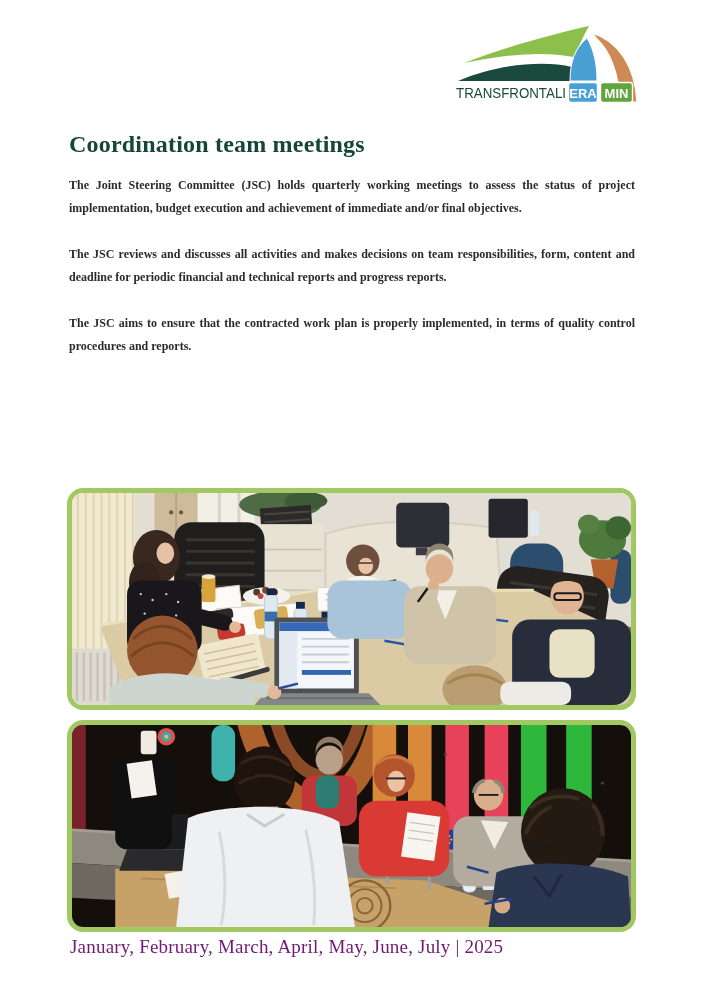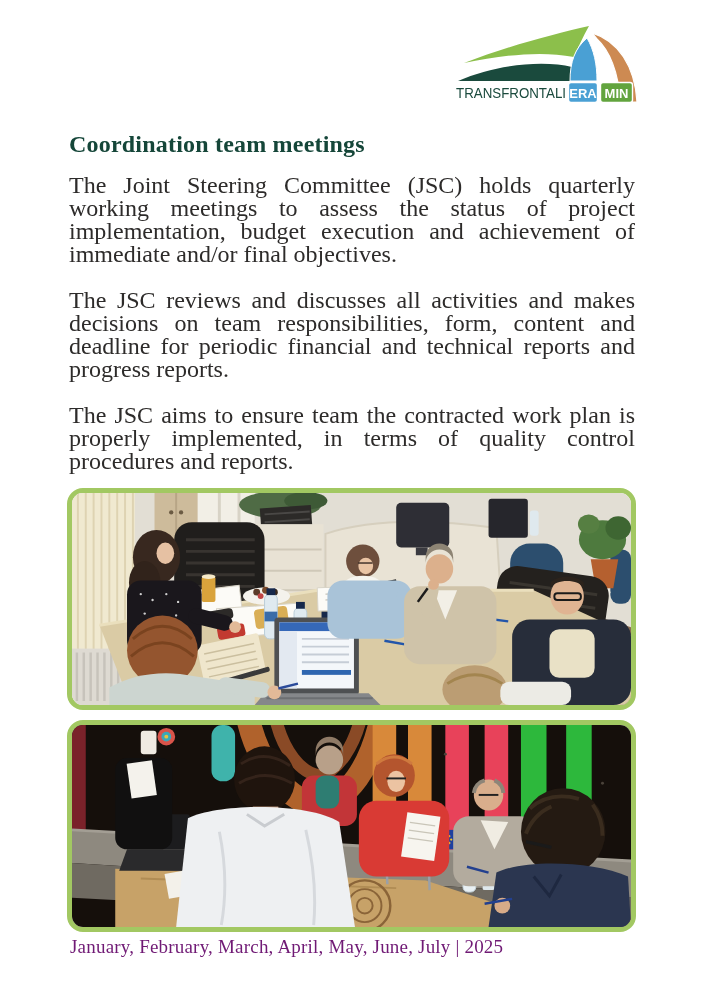--- a/index.html
+++ b/index.html
@@ -11,22 +11,22 @@
   
   .logo{position:absolute;top:24px;left:456px;width:186px;height:82px;}
   .logo svg{display:block;width:100%;height:100%;}
   
   .content{position:absolute;left:69px;top:131px;width:566px;}
   .page-title{
     font-size:24px;line-height:1.16;font-weight:bold;
     color:#154639;margin:0 0 15px 0;letter-spacing:.2px;
   }
   .body-text p{
-    font-size:24px;line-height:23px;color:#2d2b2a;
-    text-align:justify;margin:0 0 23px 0;
+    font-size:12px;line-height:23px;color:#2d2b2a;
+    text-align:justify;margin:0 0 23px 0;font-weight:bold;
   }
   
   .photo-frame{
     position:absolute;left:67px;width:569px;box-sizing:border-box;
     border:5px solid #a2c862;border-radius:16px;overflow:hidden;
     background:#fff;
   }
   .photo-frame svg{display:block;width:100%;height:100%;}
   #photo1{top:488px;height:222px;}
   #photo2{top:720px;height:212px;}
@@ -57,21 +57,21 @@
     <text x="127" y="74" font-family="Liberation Sans, sans-serif" font-size="13" font-weight="600" fill="#ffffff" text-anchor="middle">ERA</text>
     <text x="160.5" y="74" font-family="Liberation Sans, sans-serif" font-size="13" font-weight="600" fill="#ffffff" text-anchor="middle">MIN</text>
   </svg>
 </div>
 
 <div class="content">
   <h1 class="page-title">Coordination team meetings</h1>
   <div class="body-text">
     <p>The Joint Steering Committee (JSC) holds quarterly working meetings to assess the status of project implementation, budget execution and achievement of immediate and/or final objectives.</p>
     <p>The JSC reviews and discusses all activities and makes decisions on team responsibilities, form, content and deadline for periodic financial and technical reports and progress reports.</p>
-    <p>The JSC aims to ensure team the contracted work plan is properly implemented, in terms of quality control procedures and reports.</p>
+    <p>The JSC aims to ensure that the contracted work plan is properly implemented, in terms of quality control procedures and reports.</p>
   </div>
 </div>
 
 <div class="photo-frame" id="photo1">
   <svg viewBox="0 0 569 218" preserveAspectRatio="none">
 
     <rect x="0" y="0" width="569" height="218" fill="#e2ded4"></rect>
     <g>
 
       <rect x="0" y="0" width="64" height="170" fill="#f0e9d0"></rect>

